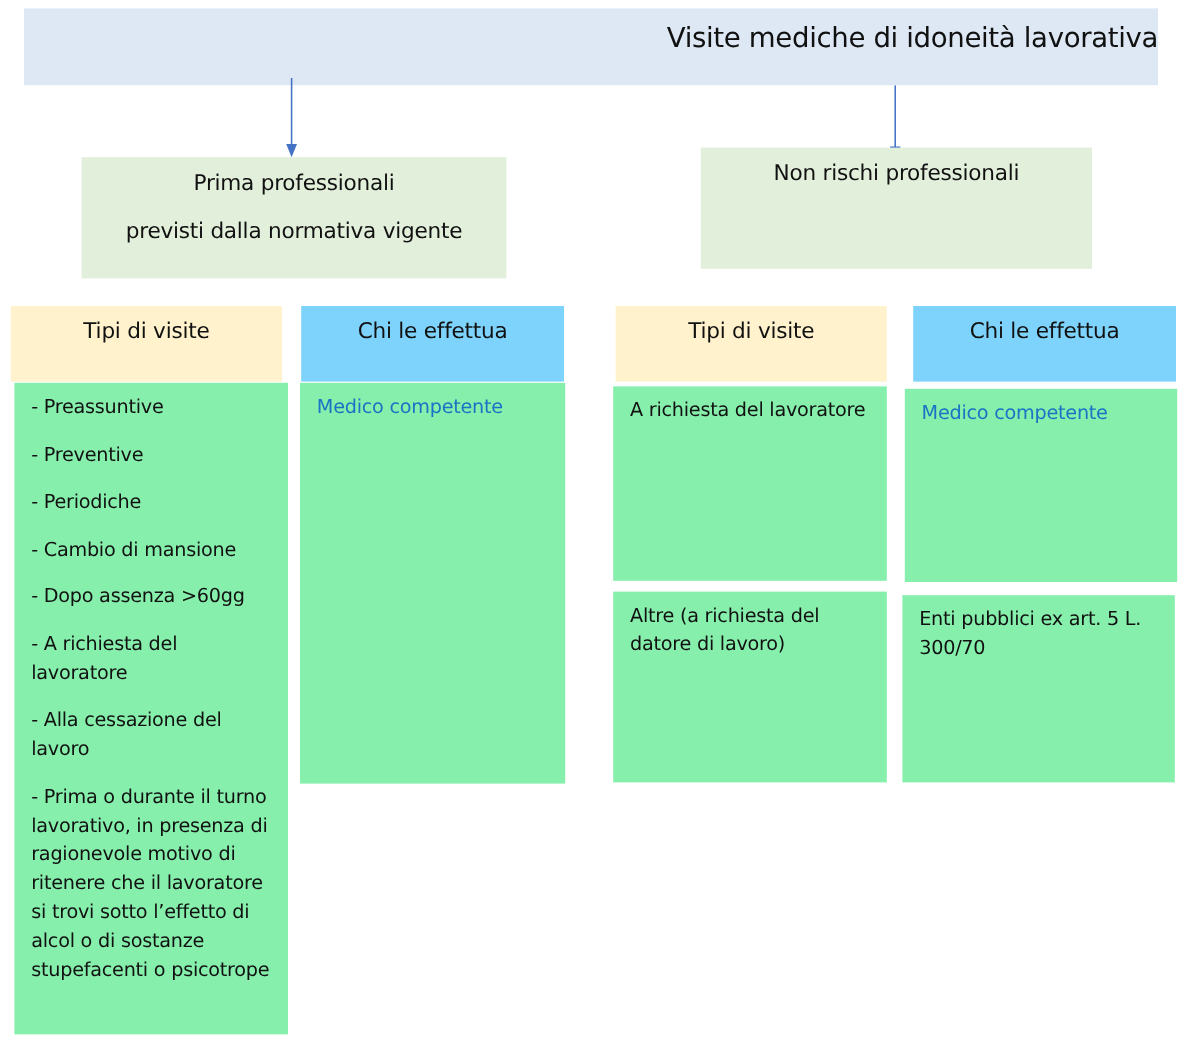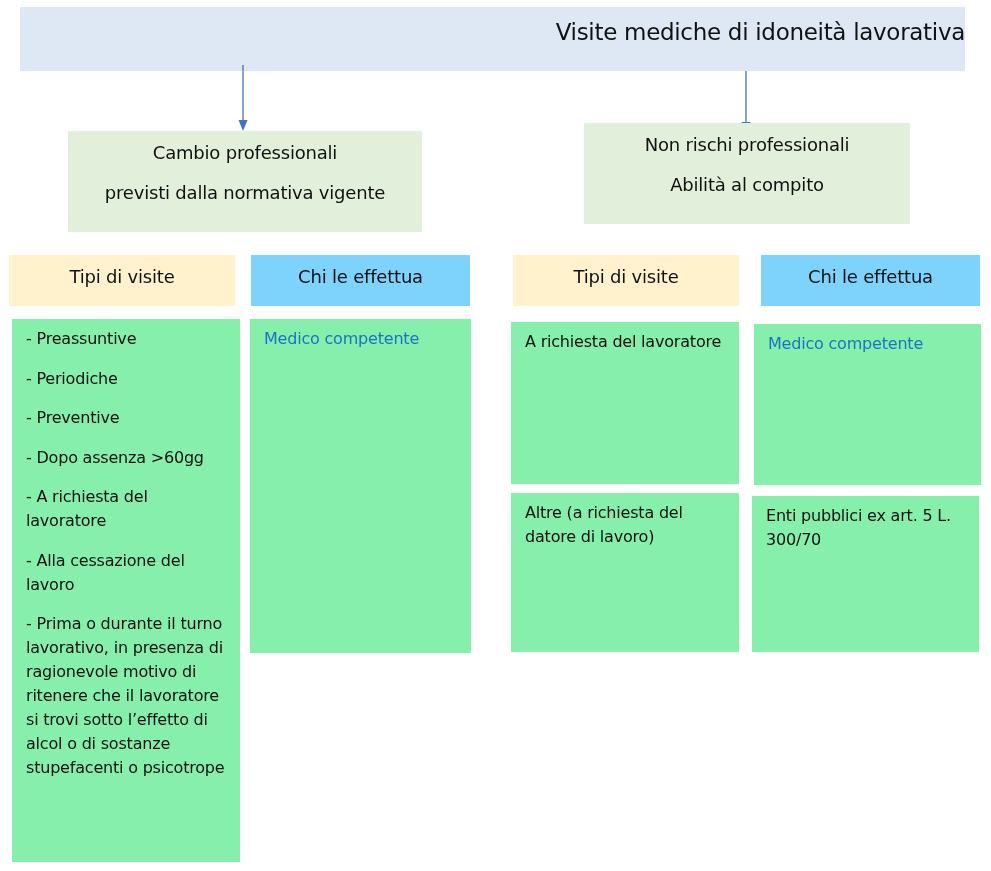--- a/index.html
+++ b/index.html
@@ -33,21 +33,21 @@
       font-size: 18px;
       letter-spacing: -0.2px;
     }
     .category .line { display: block; }
     .cat-left { left: 68px; top: 131px; width: 354px; height: 101px; padding-top: 10px; }
     .cat-right { left: 584px; top: 123px; width: 326px; height: 101px; padding-top: 10px; }
     .category .line1 { line-height: 24px; }
     .category .line2 { line-height: 24px; margin-top: 16px; }
 
     .header {
-      top: 255px; height: 51px;
+      top: 255px; height: 63px;
       text-align: center;
       font-size: 18px;
       line-height: 44px;
       letter-spacing: -0.2px;
     }
     .hdr-yellow { background: #fff2cc; }
     .hdr-peach { background: #7dd3fc; }
     .h1 { left: 9px; width: 226px; }
     .h2 { left: 251px; width: 219px; }
     .h3 { left: 513px; width: 226px; }
@@ -86,46 +86,46 @@
 <svg class="arrow" style="left:237px; top:65px; height:66px;" width="12" height="66" viewBox="0 0 12 66">
   <line x1="6" y1="0" x2="6" y2="56" stroke="#4472c4" stroke-width="1.3"></line>
   <polygon points="1.5,55 10.5,55 6,66" fill="#4472c4"></polygon>
 </svg>
 <svg class="arrow" style="left:740px; top:71px; height:62px;" width="12" height="62" viewBox="0 0 12 62">
   <line x1="6" y1="0" x2="6" y2="52" stroke="#4472c4" stroke-width="1.3"></line>
   <polygon points="1.5,51 10.5,51 6,62" fill="#4472c4"></polygon>
 </svg>
 
 <div class="box category cat-left">
-  <span class="line line1">Cambio professionali</span>
+  <span class="line line1">Prima professionali</span>
   <span class="line line2">previsti dalla normativa vigente</span>
 </div>
 <div class="box category cat-right">
   <span class="line line1">Non rischi professionali</span>
-  <span class="line line2">Abilità al compito</span>
 </div>
 
 <div class="box header hdr-yellow h1">
   <span>Tipi di visite</span>
 </div>
 <div class="box header hdr-peach h2">
   <span>Chi le effettua</span>
 </div>
 <div class="box header hdr-yellow h3">
   <span>Tipi di visite</span>
 </div>
 <div class="box header hdr-peach h4">
   <span>Chi le effettua</span>
 </div>
 
 <div class="box cell c-list">
   <ul>
     <li>- Preassuntive</li>
+    <li>- Preventive</li>
     <li>- Periodiche</li>
-    <li>- Preventive</li>
+    <li>- Cambio di mansione</li>
     <li>- Dopo assenza &gt;60gg</li>
     <li>- A richiesta del lavoratore</li>
     <li>- Alla cessazione del lavoro</li>
     <li class="long">- Prima o durante il turno lavorativo, in presenza di ragionevole motivo di ritenere che il lavoratore si trovi sotto l’effetto di alcol o di sostanze stupefacenti o psicotrope</li>
   </ul>
 </div>
 <div class="box cell c-medico-left">
   <span class="blue-text">Medico competente</span>
 </div>
 

